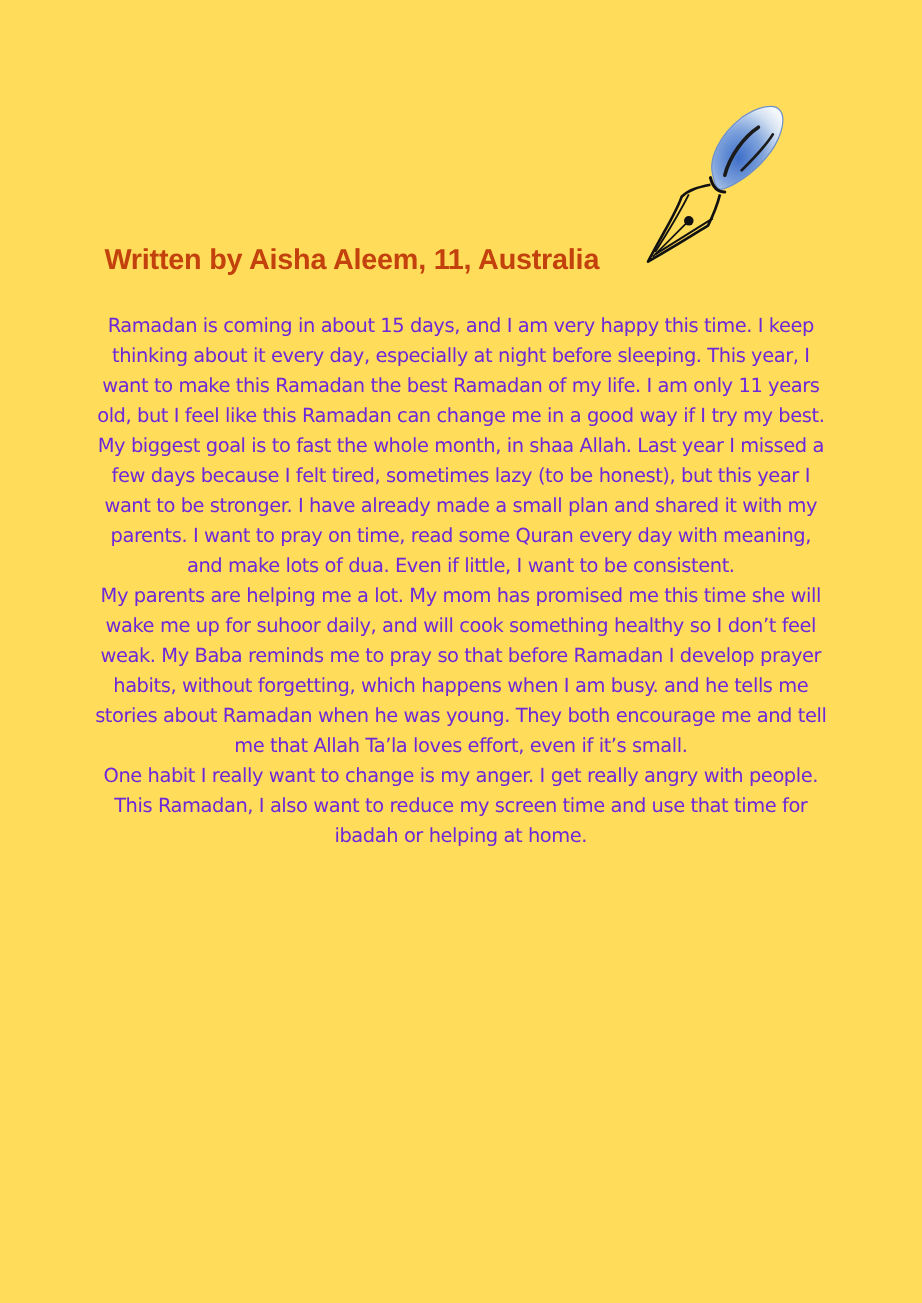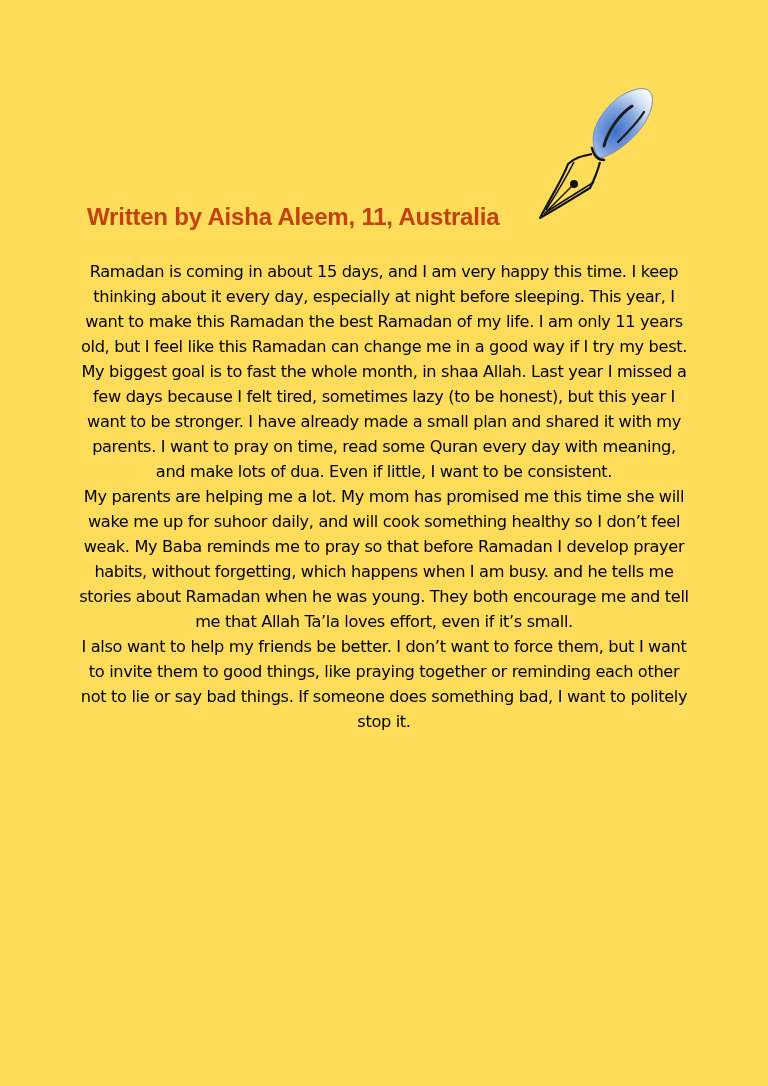--- a/index.html
+++ b/index.html
@@ -36,21 +36,21 @@
     .body-text {
       position: absolute;
       left: 76px;
       top: 259px;
       width: 616px;
       text-align: center;
       font-family: "DejaVu Sans", sans-serif;
       font-size: 16.2px;
       line-height: 25px;
       letter-spacing: -0.35px;
-      color: #000000;
+      color: #6d28d9;
     }
     .body-text p {
       margin: 0;
       padding: 0;
     }
   </style>
 </head>
 <body>
 
 <svg class="pen" viewBox="0 0 136 140" xmlns="http://www.w3.org/2000/svg">
@@ -78,14 +78,14 @@
 
   <circle cx="40" cy="100" r="4" fill="#111"></circle>
 </svg>
 
 <div class="title">Written by Aisha Aleem, 11, Australia</div>
 
 <div class="body-text">
   <p>Ramadan is coming in about 15 days, and I am very happy this time. I keep thinking about it every day, especially at night before sleeping. This year, I want to make this Ramadan the best Ramadan of my life. I am only 11 years old, but I feel like this Ramadan can change me in a good way if I try my best.</p>
   <p>My biggest goal is to fast the whole month, in shaa Allah. Last year I missed a few days because I felt tired, sometimes lazy (to be honest), but this year I want to be stronger. I have already made a small plan and shared it with my parents. I want to pray on time, read some Quran every day with meaning, and make lots of dua. Even if little, I want to be consistent.</p>
   <p>My parents are helping me a lot. My mom has promised me this time she will wake me up for suhoor daily, and will cook something healthy so I don’t feel weak. My Baba reminds me to pray so that before Ramadan I develop prayer habits, without forgetting, which happens when I am busy. and he tells me stories about Ramadan when he was young. They both encourage me and tell me that Allah Ta’la loves effort, even if it’s small.</p>
-  <p>I also want to help my friends be better. I don’t want to force them, but I want to invite them to good things, like praying together or reminding each other not to lie or say bad things. If someone does something bad, I want to politely stop it.</p>
+  <p>One habit I really want to change is my anger. I get really angry with people. This Ramadan, I also want to reduce my screen time and use that time for ibadah or helping at home.</p>
 </div>
 
 </body></html>

